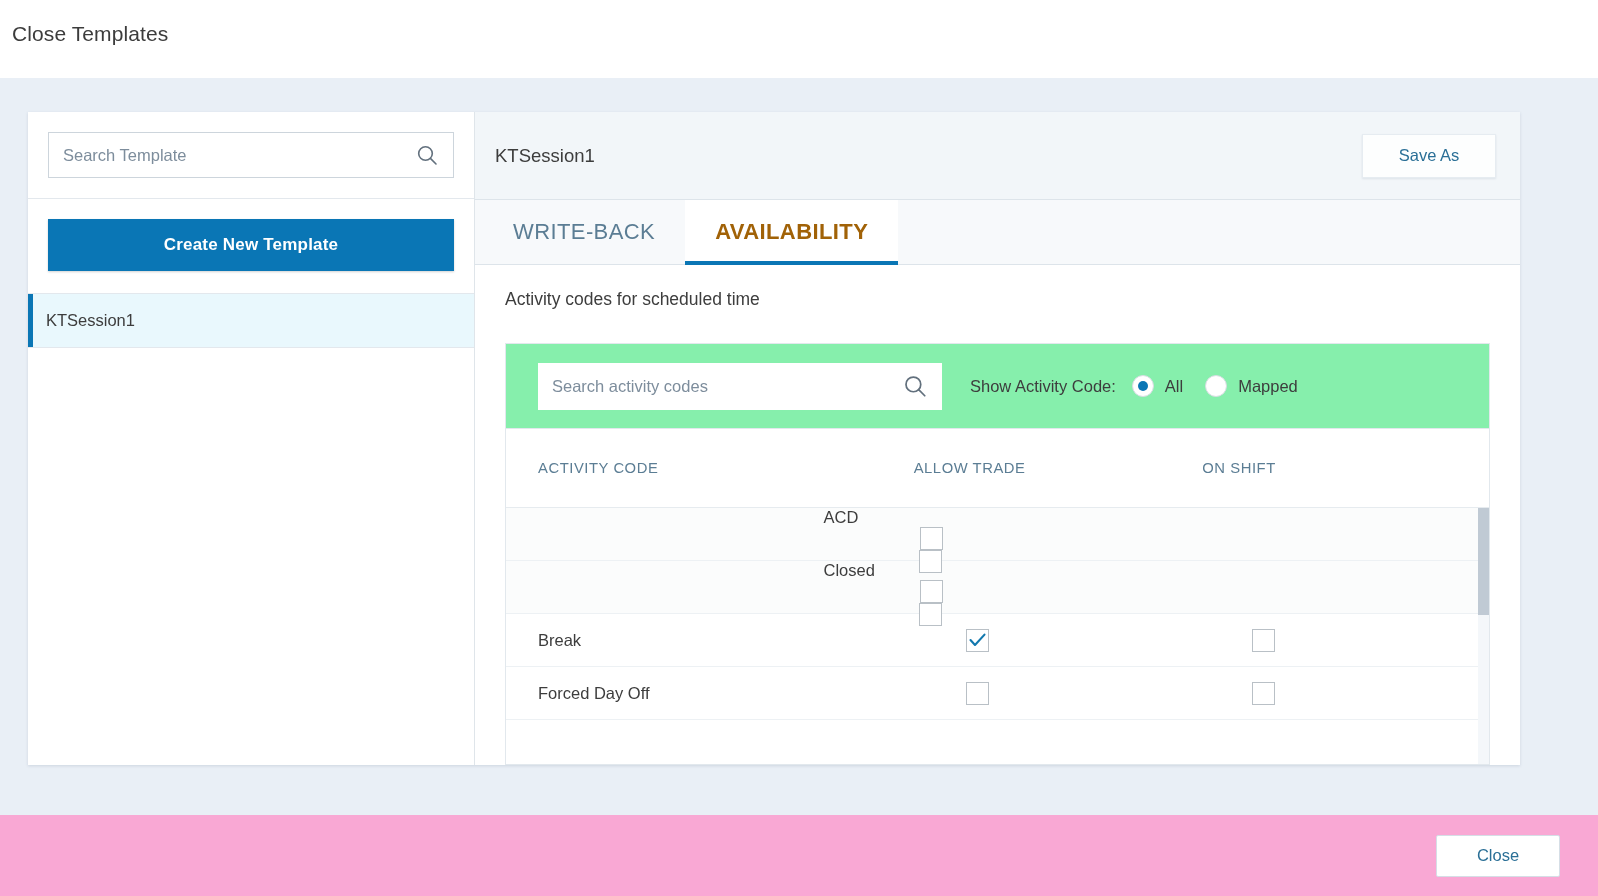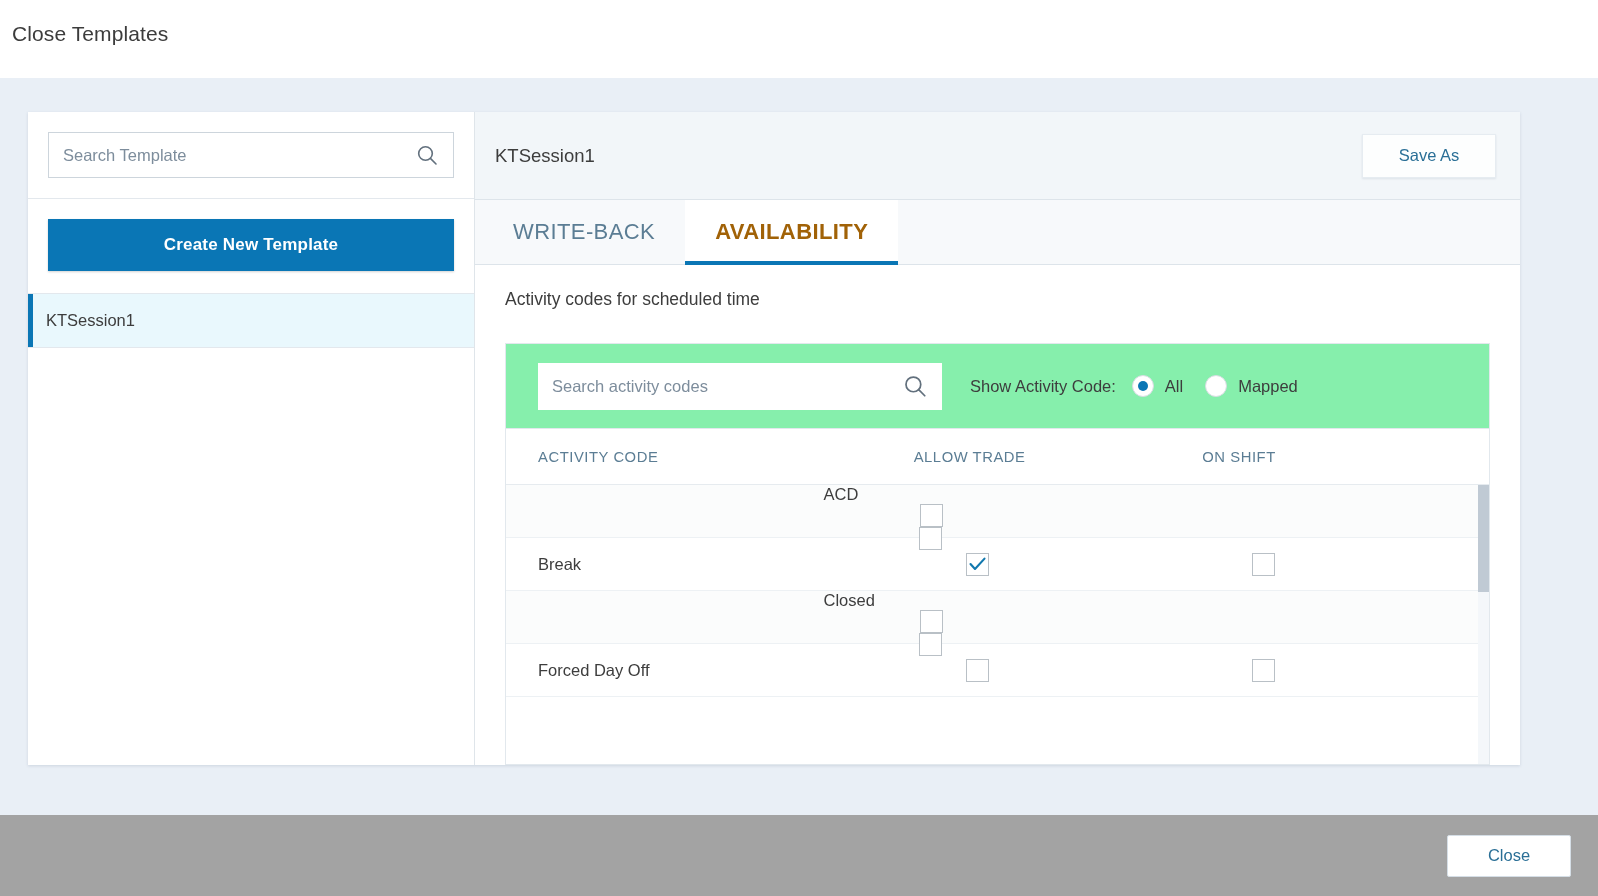--- a/index.html
+++ b/index.html
@@ -227,21 +227,21 @@
   .radio-opt.checked .radio-ring::after {
     content: "";
     width: 10px; height: 10px;
     border-radius: 50%;
     background: #0a76b5;
   }
   .radio-text { font-size: 16.5px; color: #3d3d3d; }
 
   
   .act-table-head {
-    height: 57px;
+    height: 80px;
     background: #ffffff;
     border-top: 1px solid #e2e8ed;
     border-bottom: 1px solid #e6ebef;
     display: flex;
     align-items: center;
     flex: 0 0 auto;
     padding-left: 32px;
   }
   .th {
     font-size: 14.8px;
@@ -295,25 +295,25 @@
     height: 107px;
     background: #c0cad4;
   }
 
   
   .footer {
     position: absolute;
     left: 0; top: 815px;
     width: 1598px;
     height: 81px;
-    background: #a3a3a3;
+    background: #f9a8d4;
     display: flex;
     align-items: center;
     justify-content: flex-end;
-    padding-right: 27px;
+    padding-right: 38px;
   }
   .close-btn {
     min-width: 124px;
     height: 42px;
     background: #ffffff;
     border: 1px solid #d5dee6;
     color: #2a6f96;
     font-family: "Liberation Sans", sans-serif;
     font-size: 16.5px;
     cursor: pointer;
@@ -412,44 +412,44 @@
             <div class="act-row alt">
               <span class="cell-code">ACD</span>
               <span class="cell-cb">
                 <span class="cbox cb-offset"></span>
               </span>
               <span class="cell-cb shift">
                 <span class="cbox cb-offset-shift"></span>
               </span>
             </div>
 
+            <div class="act-row alt">
+              <span class="cell-code">Closed</span>
+              <span class="cell-cb">
+                <span class="cbox cb-offset"></span>
+              </span>
+              <span class="cell-cb shift">
+                <span class="cbox cb-offset-shift"></span>
+              </span>
+            </div>
+
             <div class="act-row">
               <span class="cell-code">Break</span>
               <span class="cell-cb">
                 <span class="cbox cb-offset">
                   <svg width="17" height="14" viewBox="0 0 17 14">
                     <polyline points="1.5,7 6,12 15.5,1.6" fill="none" stroke="#1278ae" stroke-width="2.1" stroke-linecap="round" stroke-linejoin="round"></polyline>
                   </svg>
                 </span>
               </span>
               <span class="cell-cb shift">
                 <span class="cbox cb-offset-shift"></span>
               </span>
             </div>
 
-            <div class="act-row alt">
-              <span class="cell-code">Closed</span>
-              <span class="cell-cb">
-                <span class="cbox cb-offset"></span>
-              </span>
-              <span class="cell-cb shift">
-                <span class="cbox cb-offset-shift"></span>
-              </span>
-            </div>
-
             <div class="act-row">
               <span class="cell-code">Forced Day Off</span>
               <span class="cell-cb">
                 <span class="cbox cb-offset"></span>
               </span>
               <span class="cell-cb shift">
                 <span class="cbox cb-offset-shift"></span>
               </span>
             </div>
 

